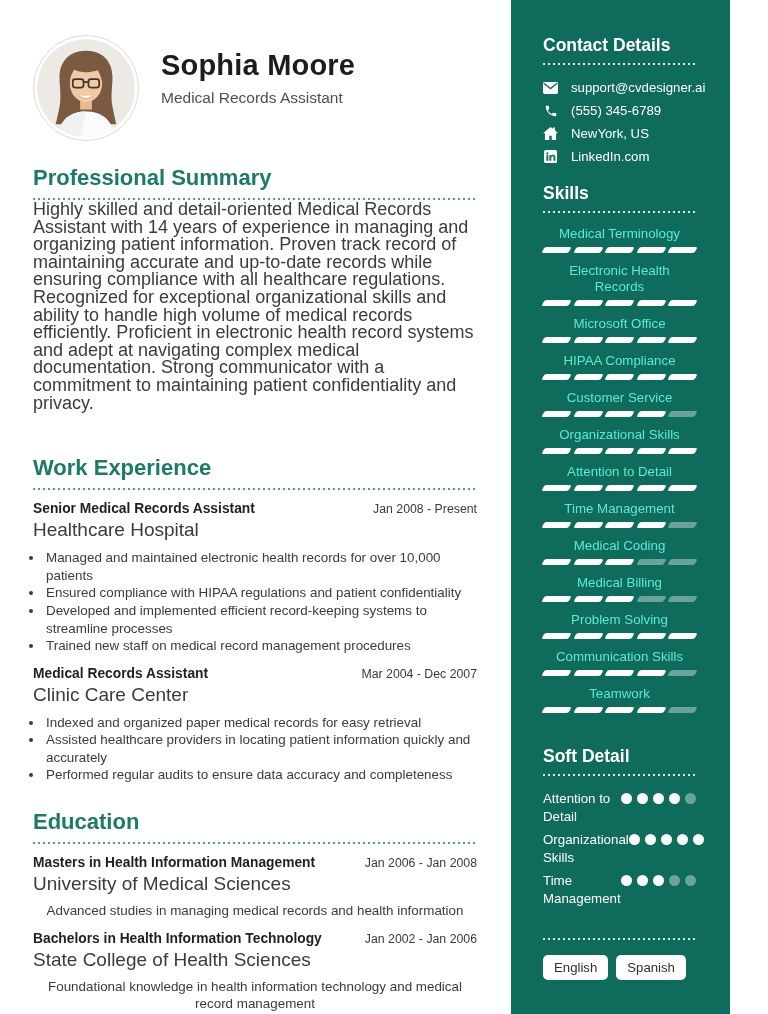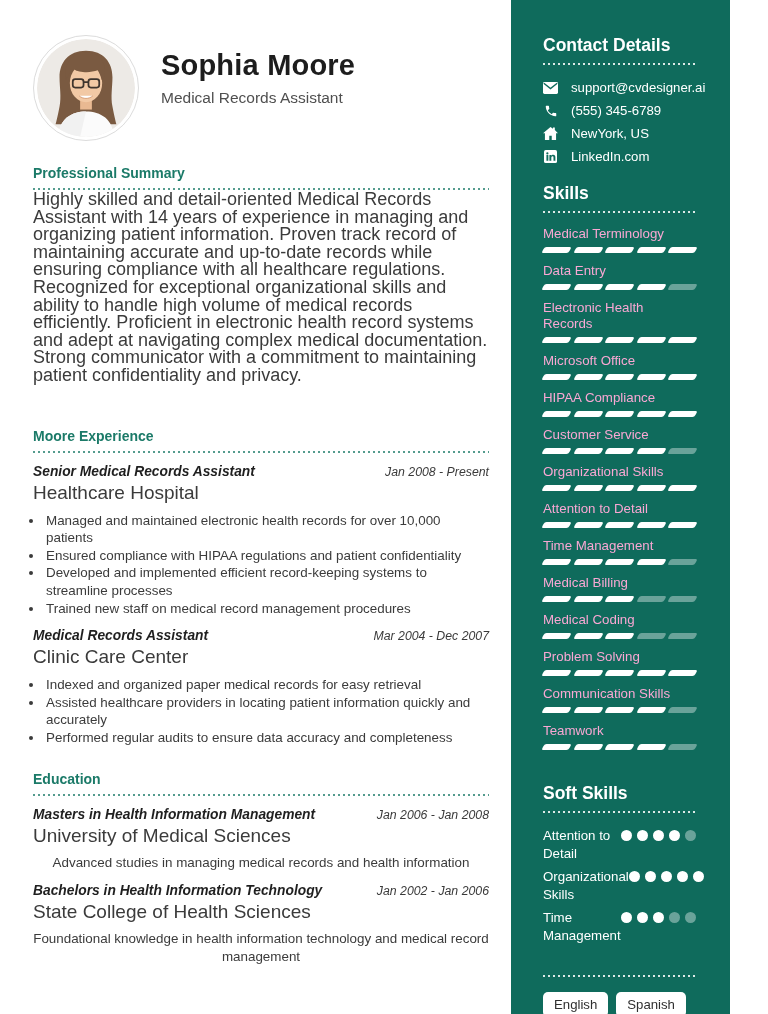--- a/index.html
+++ b/index.html
@@ -8,59 +8,59 @@
     --bar-filled:#ffffff;
     --seg-empty:rgba(255,255,255,0.38);
     --ink:#3b3b3b;
   }
   *{margin:0;padding:0;box-sizing:border-box;}
   html,body{background:#fff;}
   body{font-family:"Liberation Sans","DejaVu Sans",sans-serif;color:var(--ink);}
   #page{width:768px;height:1014px;display:flex;background:#fff;overflow:hidden;}
 
   
-  main{width:511px;padding:35px 22px 0 33px;}
+  main{width:511px;padding:35px 34px 0 33px;}
   .header{display:flex;align-items:flex-start;}
   .avatar{width:106px;height:106px;border-radius:50%;border:1px solid #dcdcdc;background:#fff;
           padding:3px;flex:0 0 auto;}
   .avatar svg{display:block;width:98px;height:98px;border-radius:50%;}
   .idblock{margin:14px 0 0 22px;}
   .name{font-size:29px;font-weight:bold;color:#1d1d1d;letter-spacing:.2px;}
   .subtitle{font-size:15.5px;color:#4f4f4f;margin-top:7px;}
 
   .section{margin-top:24px;}
-  .sec-head{color:var(--accent);font-size:14px;font-weight:bold;padding-bottom:7px;}
+  .sec-head{color:var(--accent);font-size:22px;font-weight:bold;padding-bottom:7px;}
   .dashes{height:2px;background:repeating-linear-gradient(90deg,rgba(27,122,104,.75) 0 2px,transparent 2px 5px);}
   .dashes-w{height:2px;background:repeating-linear-gradient(90deg,rgba(255,255,255,.85) 0 2px,transparent 2px 5px);}
 
   .summary-text{margin-top:1px;font-size:18px;line-height:17.6px;color:#3b3b3b;}
 
   .sec-work{margin-top:43px;}
   .entry{margin-top:11px;}
-  .entry-head{display:flex;justify-content:space-between;align-items:baseline;font-style:italic;}
+  .entry-head{display:flex;justify-content:space-between;align-items:baseline;}
   .entry-title{font-size:13.8px;font-weight:bold;color:#1f1f1f;}
   .entry-date{font-size:12.3px;color:#3a3a3a;white-space:nowrap;margin-left:12px;}
   .entry-org{font-size:19px;color:#3b3b3b;margin-top:3px;}
   .entry ul{margin:8px 0 0 11px;}
   .entry li{font-size:13.4px;line-height:17.6px;color:#3b3b3b;padding-left:2px;}
   .sec-edu{margin-top:25px;}
   .deg-desc{margin-top:7px;font-size:13.4px;line-height:17.6px;color:#3b3b3b;text-align:center;}
 
   
   aside{width:219px;background:var(--teal);color:#fff;padding:35px 34px 30px 32px;}
   .side-head{font-size:17.5px;font-weight:bold;color:#fff;padding-bottom:7px;}
   .contact-list{margin-top:15px;}
   .contact-row{display:flex;align-items:center;margin-bottom:8px;}
   .contact-row .cicon{width:15px;height:15px;flex:0 0 auto;display:flex;align-items:center;justify-content:center;}
   .contact-row .cicon svg{display:block;}
   .contact-text{font-size:13.2px;margin-left:13px;color:#fff;}
 
   .side-sec{margin-top:19px;}
   .skill{margin-bottom:10px;}
-  .skill-label{font-size:13.3px;line-height:16px;margin-bottom:5px;color:#f9a8d4;}
+  .skill-label{font-size:13.3px;line-height:16px;margin-bottom:5px;color:#5eead4;text-align:center;}
   .bar{display:flex;gap:5px;}
   .seg{flex:1;height:6px;border-radius:2px;transform:skewX(-28deg);background:var(--seg-empty);}
   .seg.filled{background:var(--bar-filled);}
 
   .side-soft{margin-top:33px;}
   .soft-list{margin-top:14px;}
   .soft-row{display:flex;margin-bottom:6px;}
   .soft-label{width:100px;font-size:13.3px;line-height:17.5px;color:#fff;}
   .dots{margin-left:auto;display:flex;gap:5px;padding-top:3px;}
   .dot{width:11px;height:11px;border-radius:50%;background:var(--seg-empty);}
@@ -108,21 +108,21 @@
       </div>
     </div>
 
     <section class="section">
       <div class="sec-head">Professional Summary</div>
       <div class="dashes"></div>
       <p class="summary-text">Highly skilled and detail-oriented Medical Records Assistant with 14 years of experience in managing and organizing patient information. Proven track record of maintaining accurate and up-to-date records while ensuring compliance with all healthcare regulations. Recognized for exceptional organizational skills and ability to handle high volume of medical records efficiently. Proficient in electronic health record systems and adept at navigating complex medical documentation. Strong communicator with a commitment to maintaining patient confidentiality and privacy.</p>
     </section>
 
     <section class="section sec-work">
-      <div class="sec-head">Moore Experience</div>
+      <div class="sec-head">Work Experience</div>
       <div class="dashes"></div>
       <div>
 
           <div class="entry">
             <div class="entry-head">
               <span class="entry-title">Senior Medical Records Assistant</span>
               <span class="entry-date">Jan 2008 - Present</span>
             </div>
             <div class="entry-org">Healthcare Hospital</div>
             <ul>
@@ -227,30 +227,20 @@
             <div class="skill-label">Medical Terminology</div>
             <div class="bar">
               <span class="seg filled"></span>
               <span class="seg filled"></span>
               <span class="seg filled"></span>
               <span class="seg filled"></span>
               <span class="seg filled"></span>
             </div>
           </div>
 
-          <div class="skill">
-            <div class="skill-label">Data Entry</div>
-            <div class="bar">
-              <span class="seg filled"></span>
-              <span class="seg filled"></span>
-              <span class="seg filled"></span>
-              <span class="seg filled"></span>
-              <span class="seg"></span>
-            </div>
-          </div>
 
           <div class="skill">
             <div class="skill-label">Electronic Health Records</div>
             <div class="bar">
               <span class="seg filled"></span>
               <span class="seg filled"></span>
               <span class="seg filled"></span>
               <span class="seg filled"></span>
               <span class="seg filled"></span>
             </div>
@@ -316,42 +306,42 @@
             <div class="bar">
               <span class="seg filled"></span>
               <span class="seg filled"></span>
               <span class="seg filled"></span>
               <span class="seg filled"></span>
               <span class="seg"></span>
             </div>
           </div>
 
           <div class="skill">
+            <div class="skill-label">Medical Coding</div>
+            <div class="bar">
+              <span class="seg filled"></span>
+              <span class="seg filled"></span>
+              <span class="seg filled"></span>
+              <span class="seg"></span>
+              <span class="seg"></span>
+            </div>
+          </div>
+
+          <div class="skill">
             <div class="skill-label">Medical Billing</div>
             <div class="bar">
               <span class="seg filled"></span>
               <span class="seg filled"></span>
               <span class="seg filled"></span>
               <span class="seg"></span>
               <span class="seg"></span>
             </div>
           </div>
 
           <div class="skill">
-            <div class="skill-label">Medical Coding</div>
-            <div class="bar">
-              <span class="seg filled"></span>
-              <span class="seg filled"></span>
-              <span class="seg filled"></span>
-              <span class="seg"></span>
-              <span class="seg"></span>
-            </div>
-          </div>
-
-          <div class="skill">
             <div class="skill-label">Problem Solving</div>
             <div class="bar">
               <span class="seg filled"></span>
               <span class="seg filled"></span>
               <span class="seg filled"></span>
               <span class="seg filled"></span>
               <span class="seg filled"></span>
             </div>
           </div>
 
@@ -373,21 +363,21 @@
               <span class="seg filled"></span>
               <span class="seg filled"></span>
               <span class="seg filled"></span>
               <span class="seg"></span>
             </div>
           </div>
         </div>
     </section>
 
     <section class="side-sec side-soft">
-      <div class="side-head">Soft Skills</div>
+      <div class="side-head">Soft Detail</div>
       <div class="dashes-w"></div>
       <div class="soft-list">
 
           <div class="soft-row">
             <div class="soft-label">Attention to Detail</div>
             <div class="dots">
               <span class="dot filled"></span>
               <span class="dot filled"></span>
               <span class="dot filled"></span>
               <span class="dot filled"></span>

